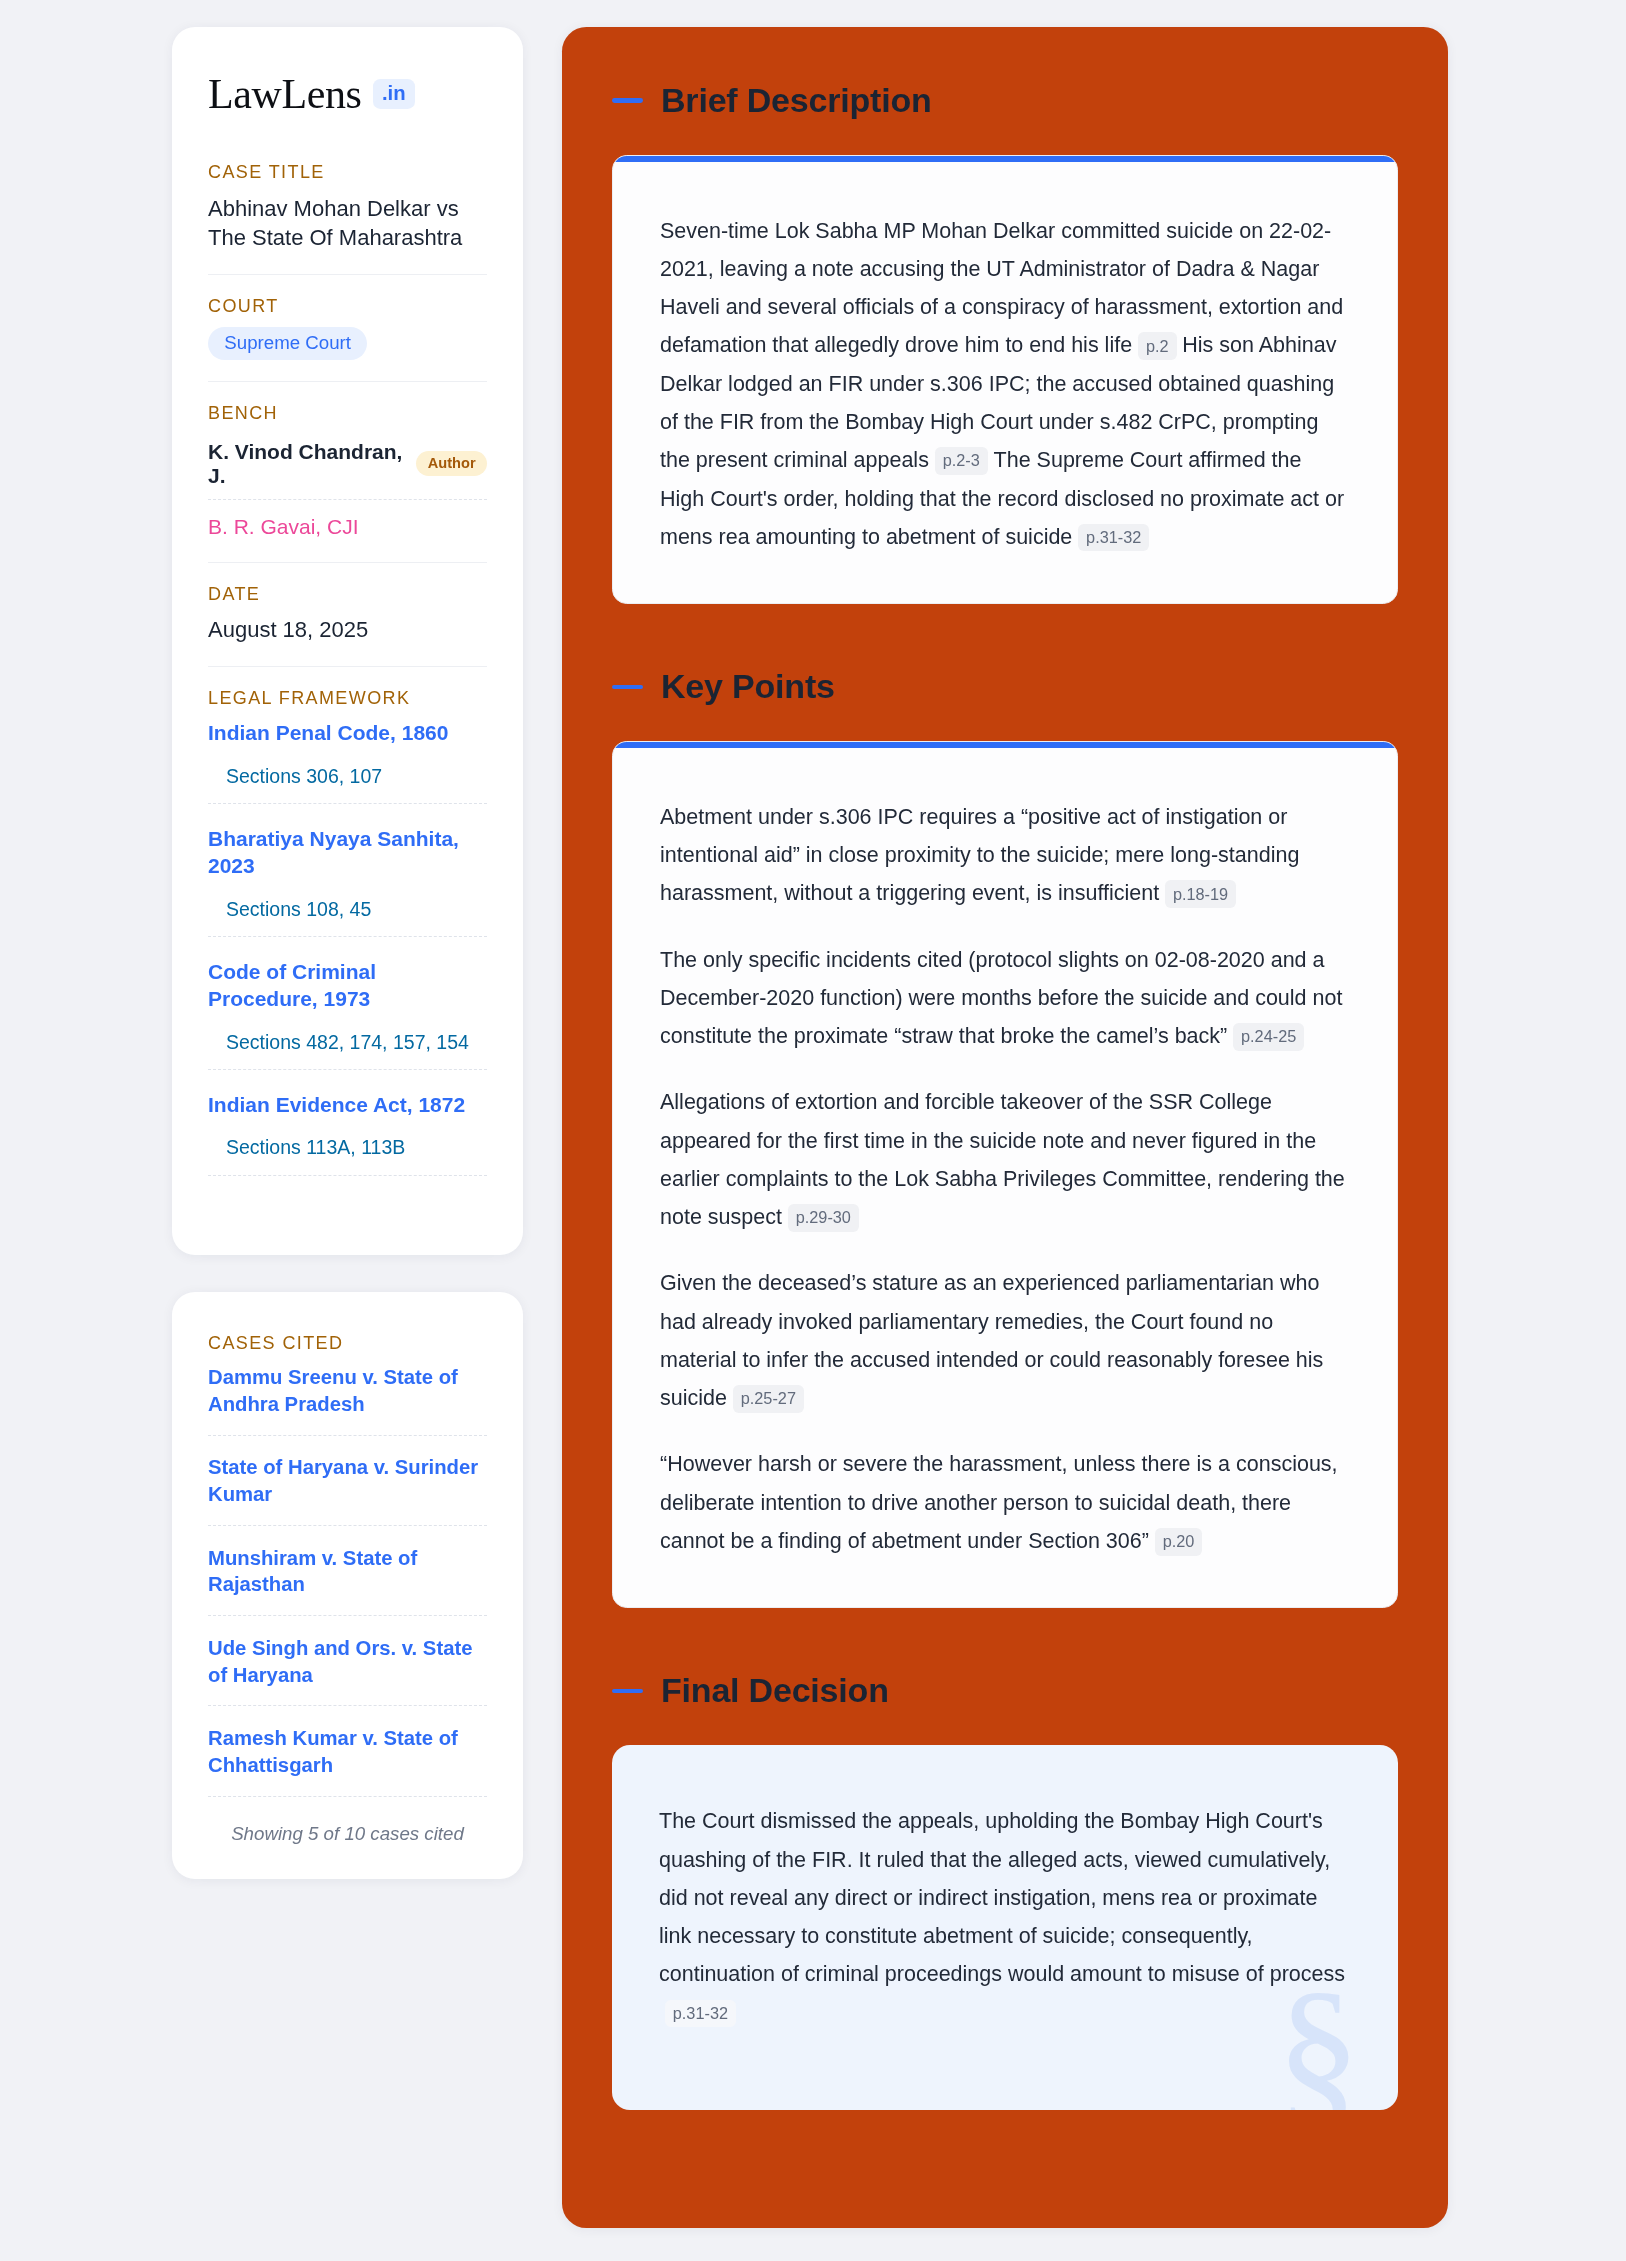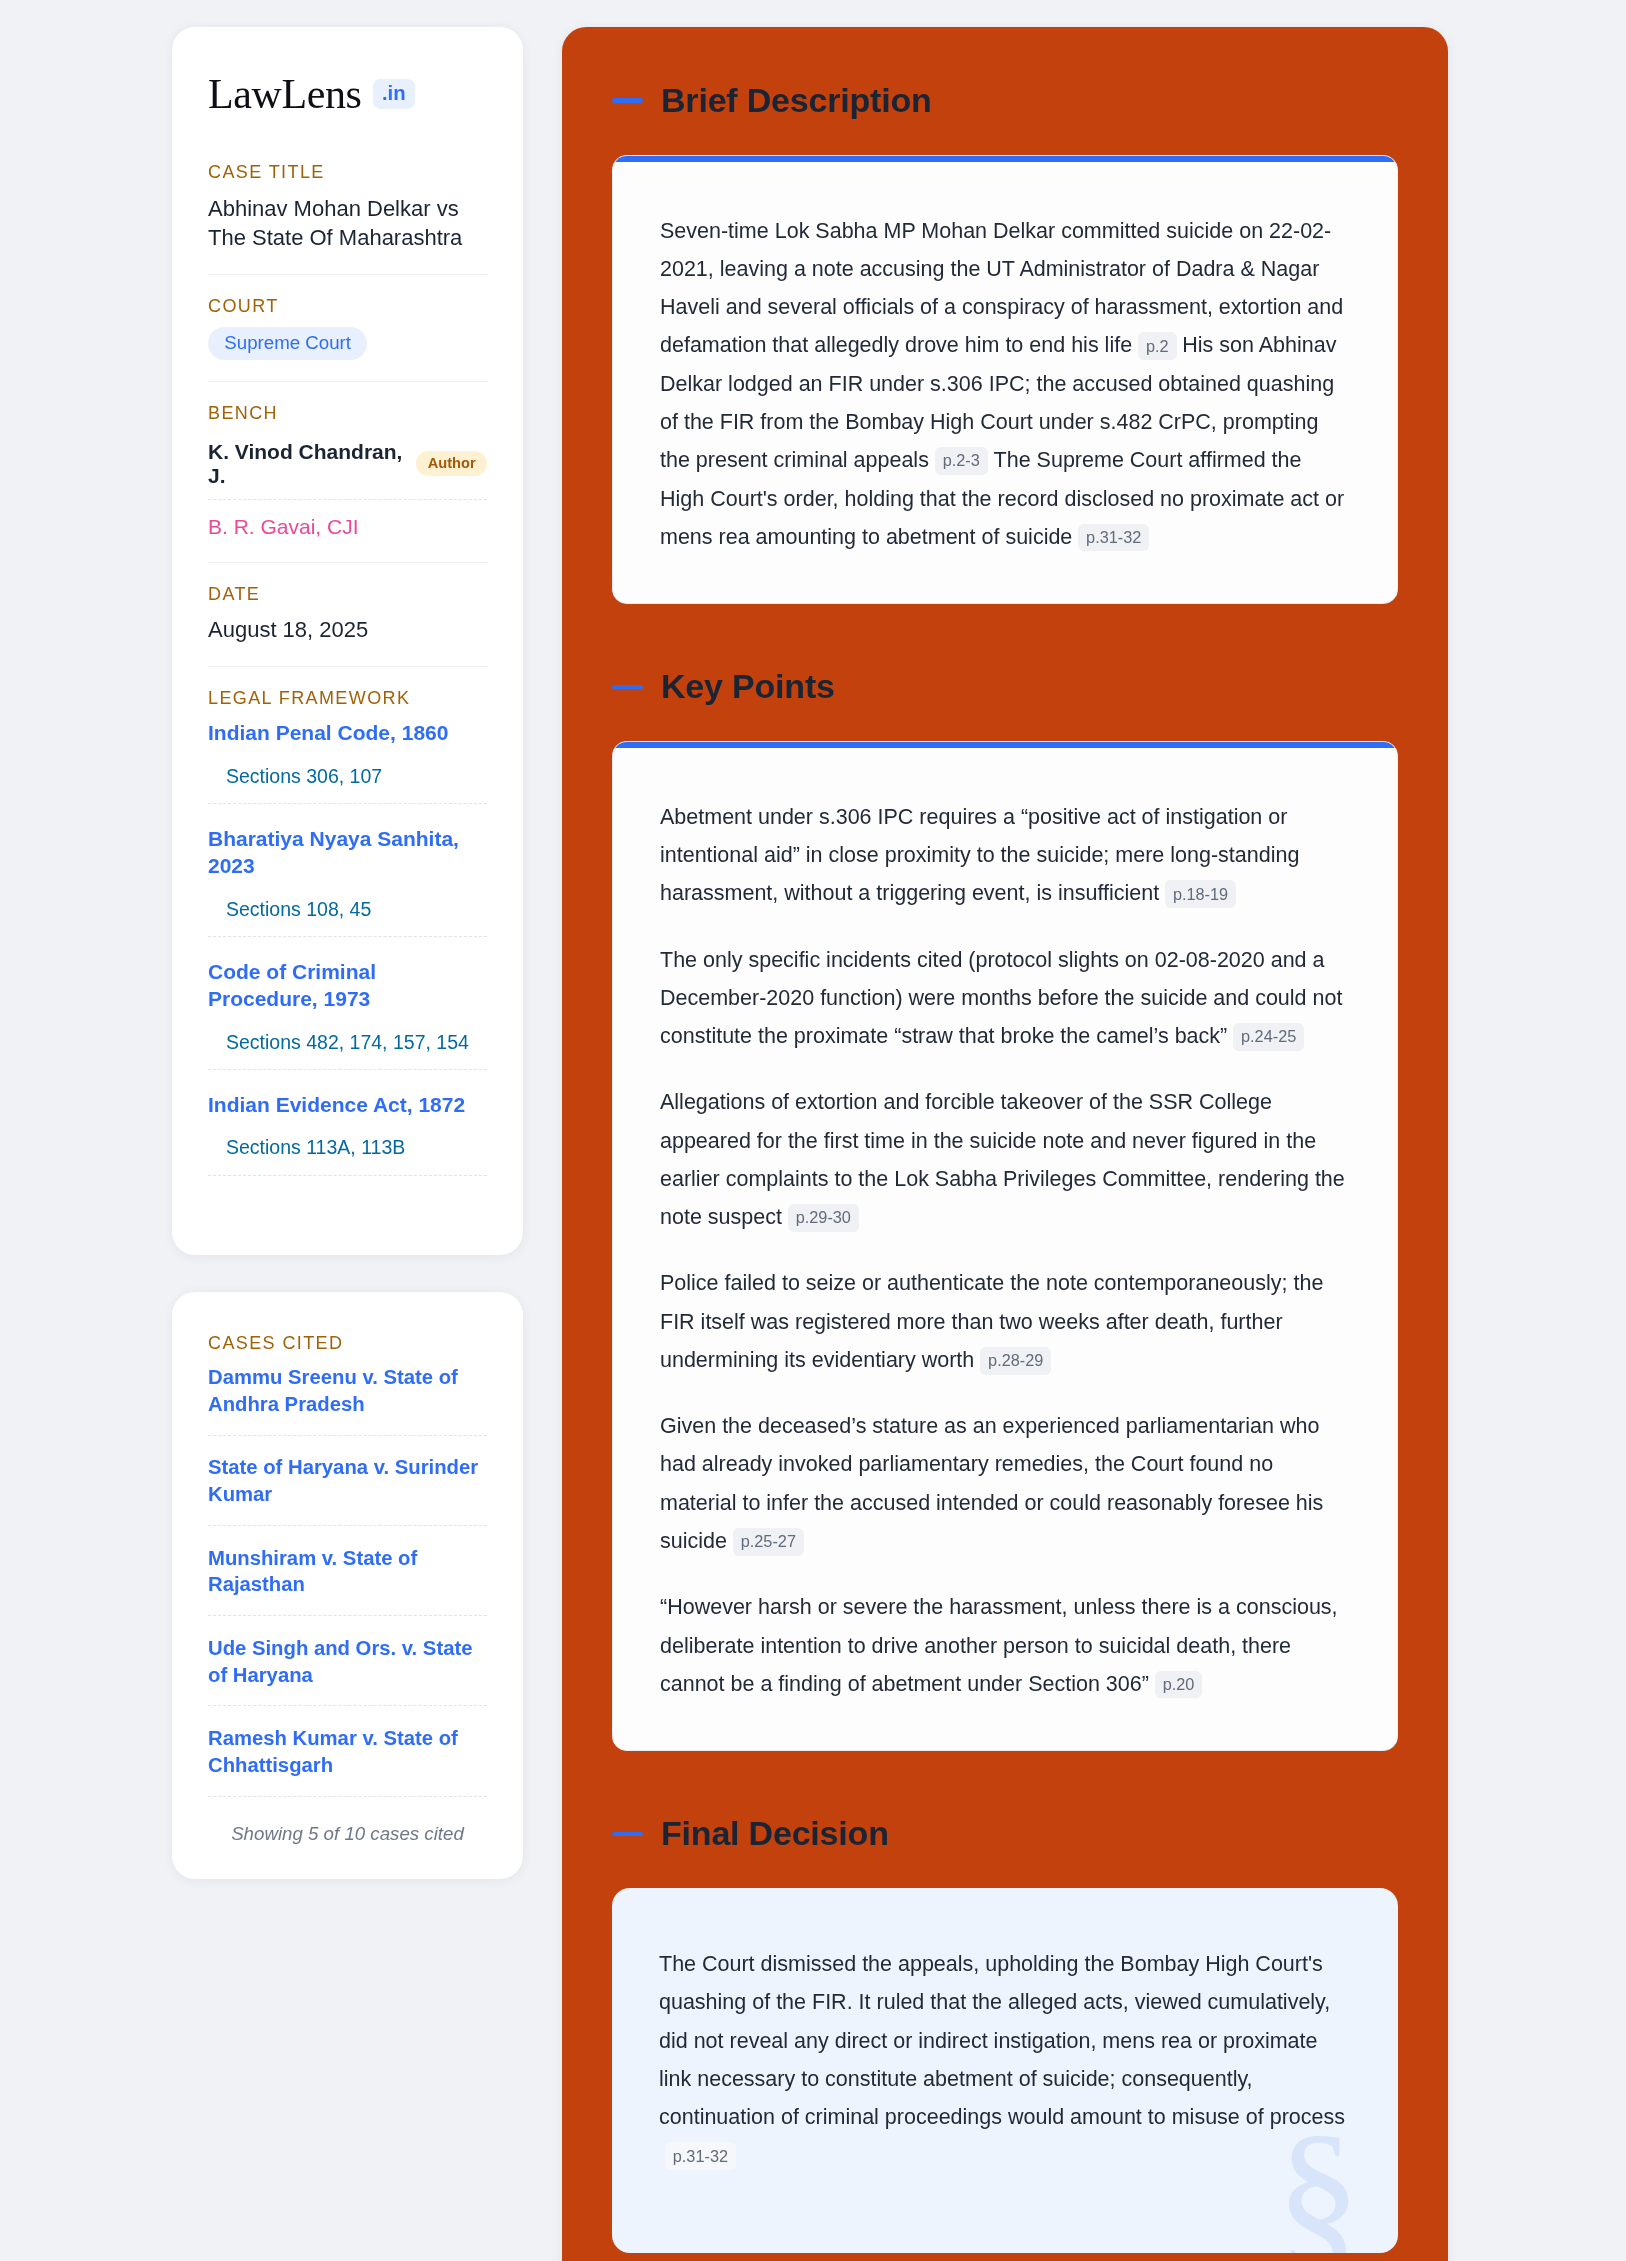--- a/index.html
+++ b/index.html
@@ -316,21 +316,20 @@
       <div class="section-head">
         <span class="head-dash"></span>
         <h2 class="section-title">Key Points</h2>
       </div>
       <div class="panel">
         <div class="panel-bar"></div>
         <div class="panel-body">
           <p class="body-text para"><span>Abetment under s.306 IPC requires a “positive act of instigation or intentional aid” in close proximity to the suicide; mere long-standing harassment, without a triggering event, is insufficient</span><span class="ref">p.18-19</span></p>
           <p class="body-text para"><span>The only specific incidents cited (protocol slights on 02-08-2020 and a December-2020 function) were months before the suicide and could not constitute the proximate “straw that broke the camel’s back”</span><span class="ref">p.24-25</span></p>
           <p class="body-text para"><span>Allegations of extortion and forcible takeover of the SSR College appeared for the first time in the suicide note and never figured in the earlier complaints to the Lok Sabha Privileges Committee, rendering the note suspect</span><span class="ref">p.29-30</span></p>
-          <p class="body-text para"><span>Police failed to seize or authenticate the note contemporaneously; the FIR itself was registered more than two weeks after death, further undermining its evidentiary worth</span><span class="ref">p.28-29</span></p>
           <p class="body-text para"><span>Given the deceased’s stature as an experienced parliamentarian who had already invoked parliamentary remedies, the Court found no material to infer the accused intended or could reasonably foresee his suicide</span><span class="ref">p.25-27</span></p>
           <p class="body-text para"><span>“However harsh or severe the harassment, unless there is a conscious, deliberate intention to drive another person to suicidal death, there cannot be a finding of abetment under Section 306”</span><span class="ref">p.20</span></p>
         </div>
       </div>
     </section>
 
     <section class="section">
       <div class="section-head">
         <span class="head-dash"></span>
         <h2 class="section-title">Final Decision</h2>

